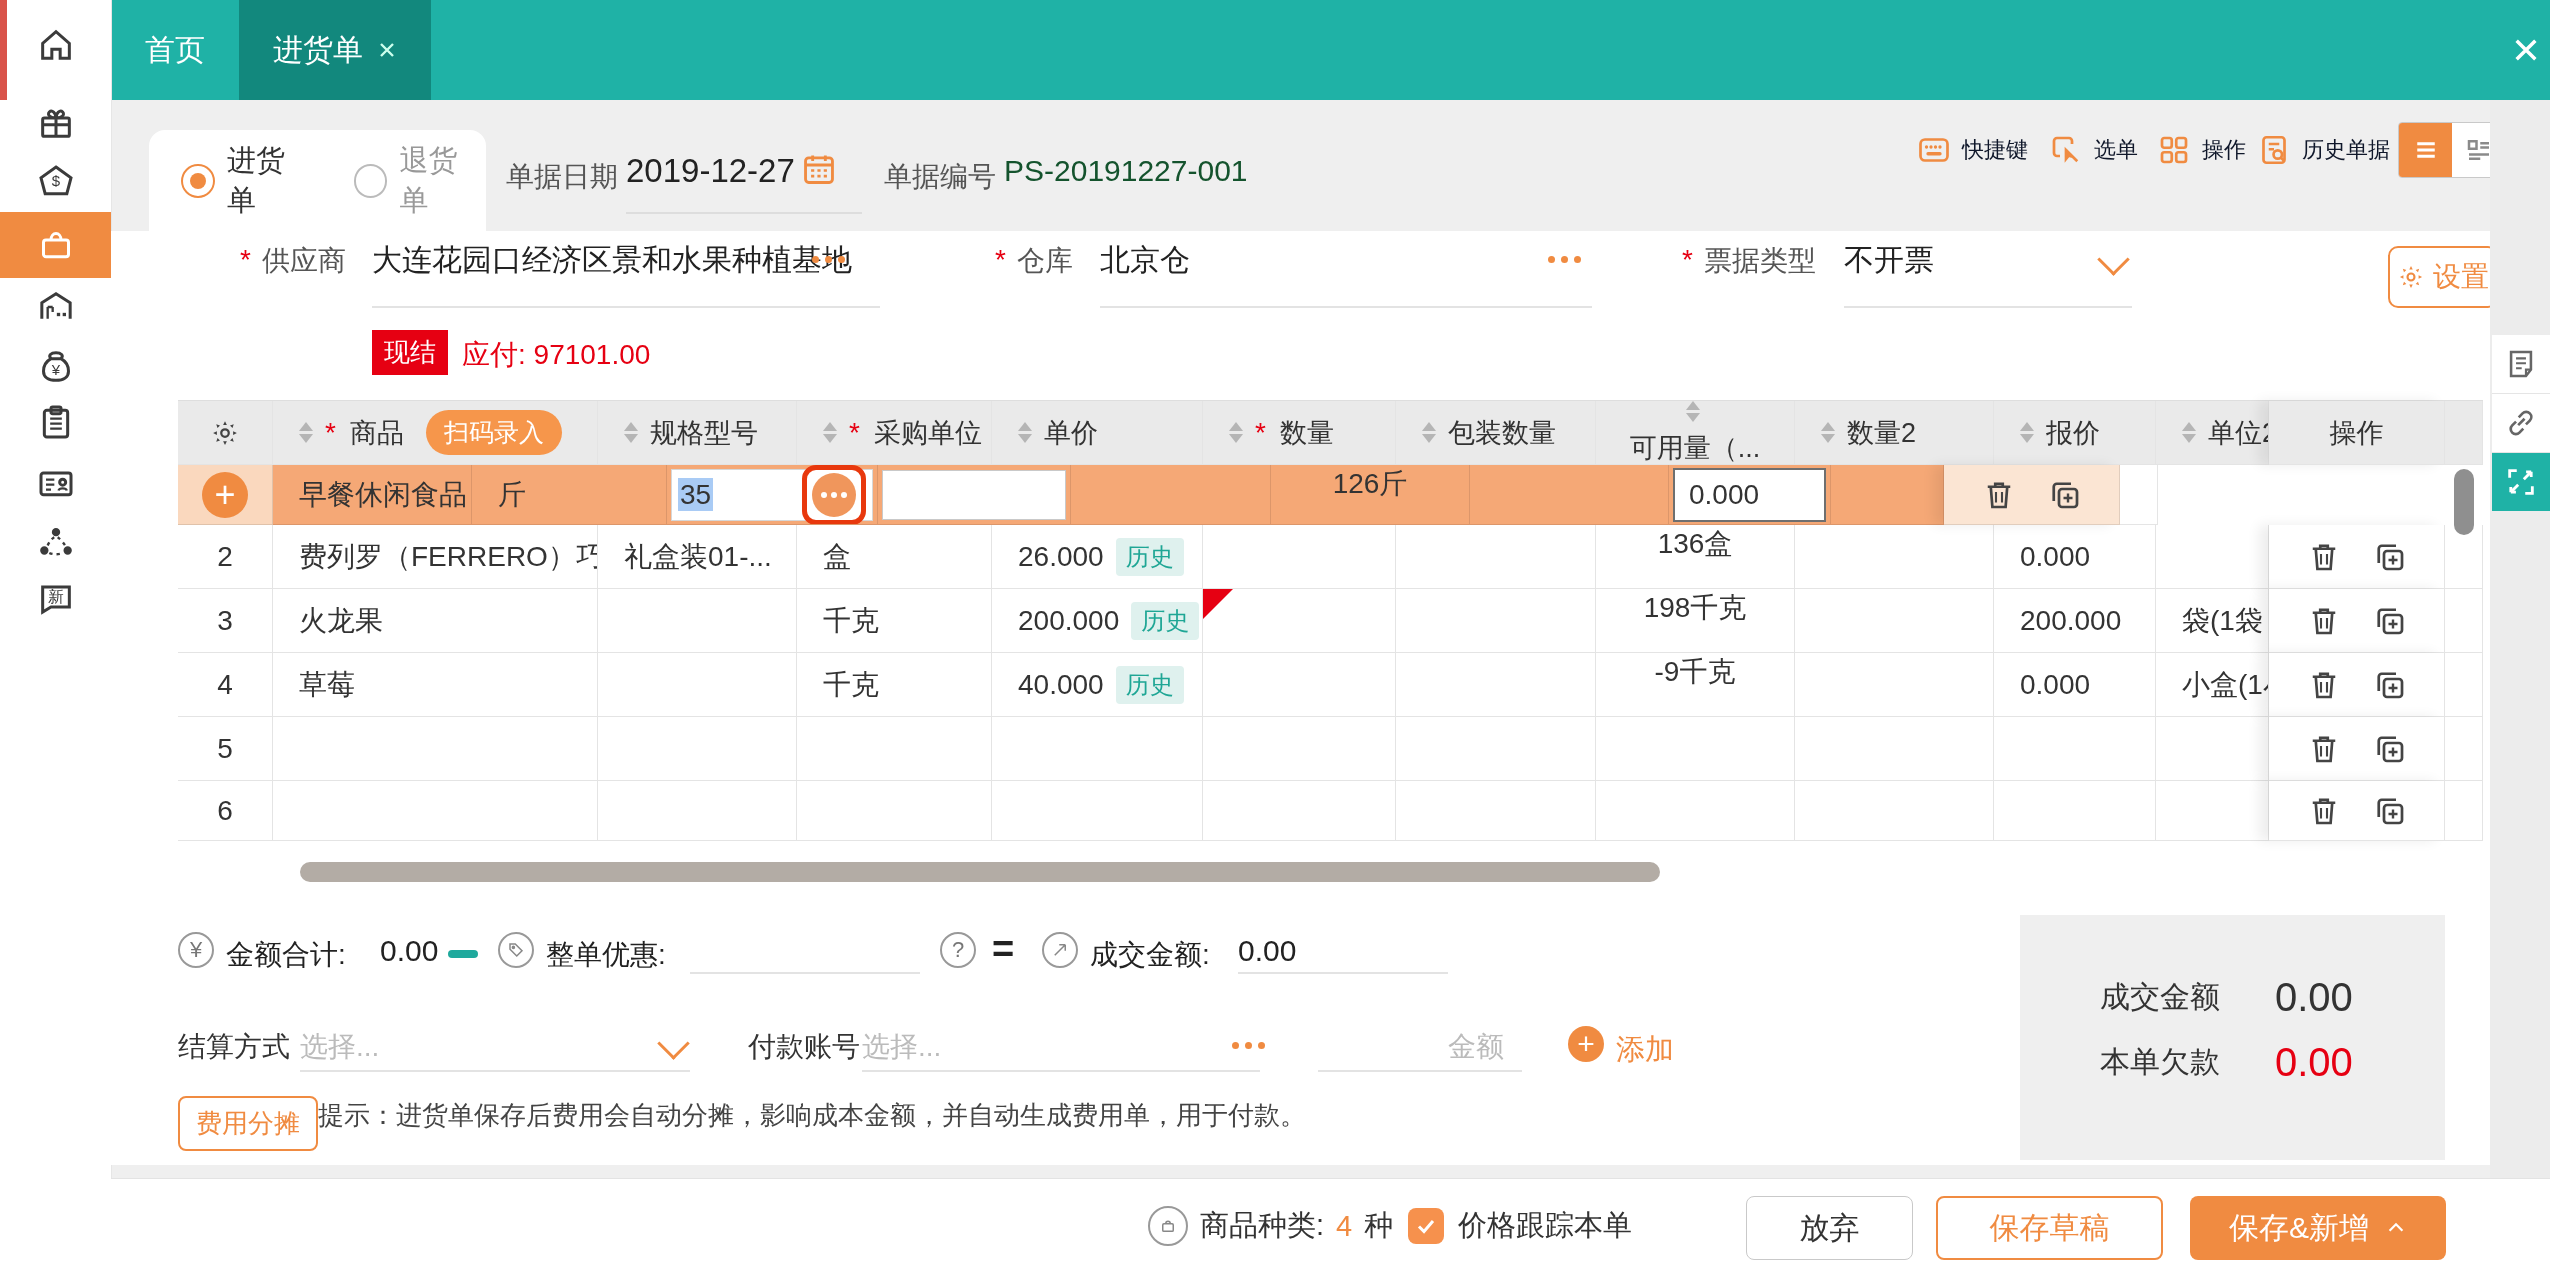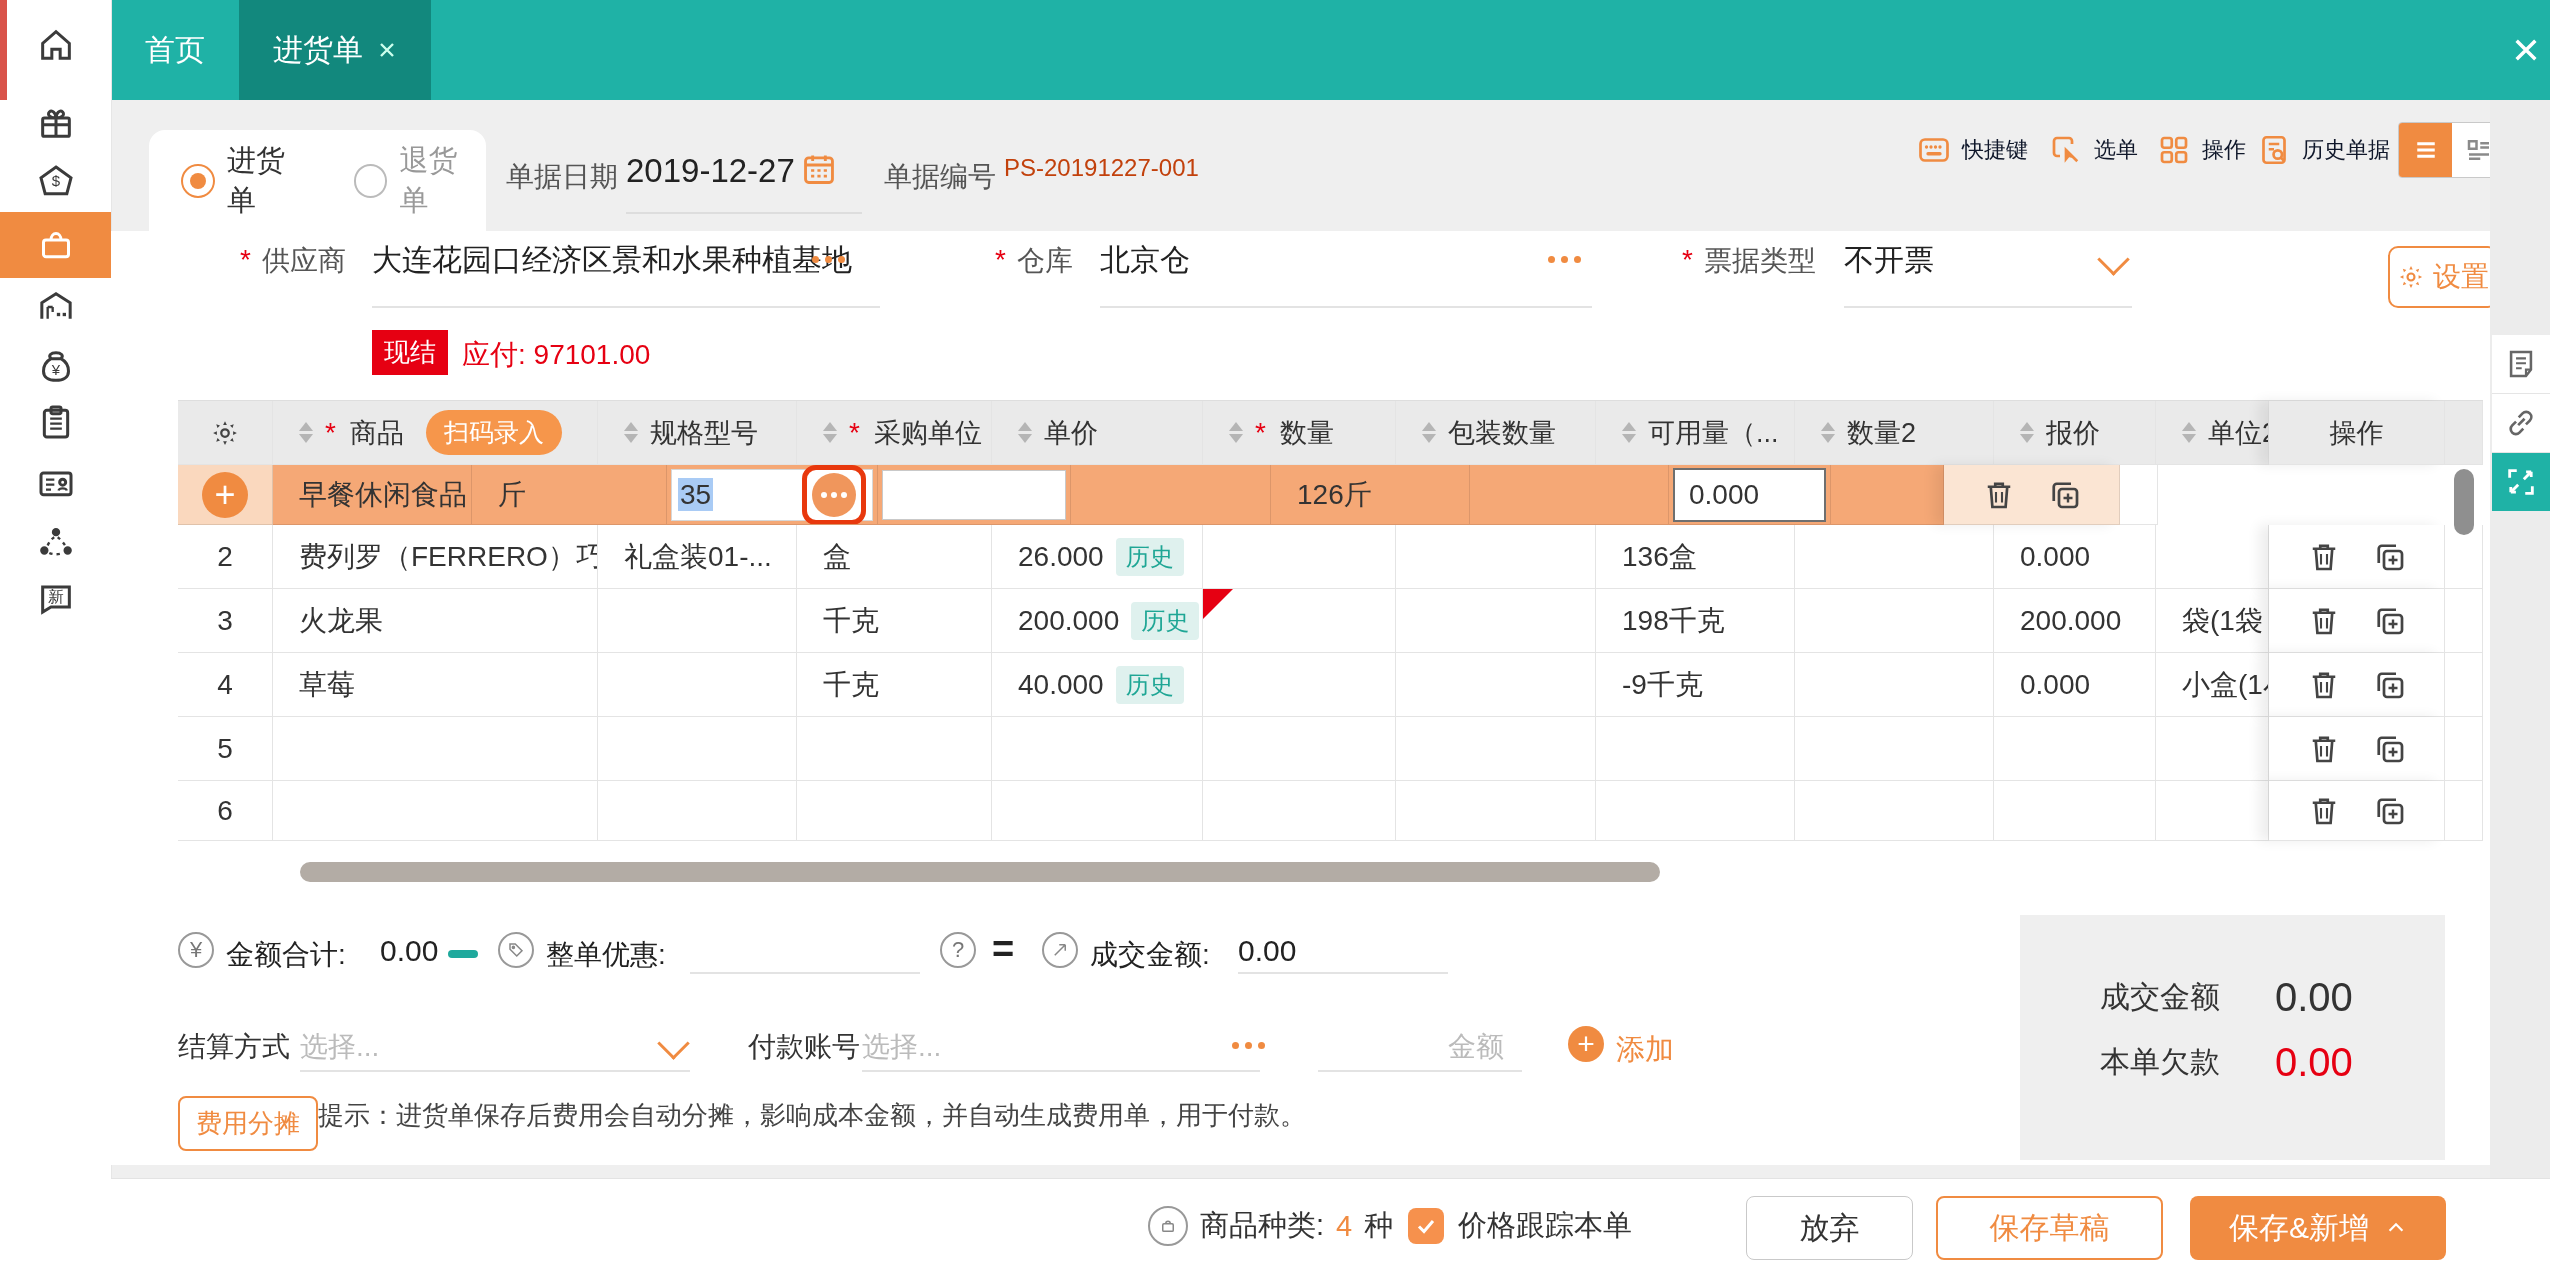--- a/index.html
+++ b/index.html
@@ -44,21 +44,21 @@
   .payable{color:#E60012;font-size:28px;}
   .setbtn{border:2px solid #F08B41;border-radius:10px;color:#F08B41;font-size:28px;
           display:flex;align-items:center;justify-content:center;gap:8px;}
   
   .tbl{left:178px;top:400px;width:2305px;border-top:1px solid #dedede;}
   .trow{display:flex;}
   .cell{box-sizing:border-box;border-right:1px solid #e4e4e4;border-bottom:1px solid #e4e4e4;
         display:flex;align-items:center;padding:0 26px;font-size:28px;color:#333;overflow:hidden;white-space:nowrap;}
   .cw0{width:95px;justify-content:center;padding:0;}
   .cw1{width:325px;}.cw2{width:199px;}.cw3{width:195px;}.cw4{width:211px;}.cw5{width:193px;}
-  .cw6{width:200px;}.cw7{width:199px;}.cw8{width:199px;}.cw9{width:162px;}.cw10{width:113px;}
+  .cw6{width:200px;}.cw7{width:199px;flex-direction:column;}.cw8{width:199px;}.cw9{width:162px;}.cw10{width:113px;}
   .cw11{width:176px;justify-content:center;gap:30px;position:relative;z-index:3;box-shadow:-10px 0 12px rgba(0,0,0,.07);background:#fff;}
   .cw12{width:38px;padding:0;background:#fff;}
   .h64{height:64px;}.h60{height:60px;}.h58{height:58px;}
   .thead .cell{background:#EAEAEA;color:#333;font-size:27px;gap:8px;}
   .sort{display:inline-flex;flex-direction:column;gap:3px;margin-right:4px;}
   .sort i{width:0;height:0;border-left:7px solid transparent;border-right:7px solid transparent;}
   .sort .up{border-bottom:9px solid #b5b5b5;}
   .sort .dn{border-top:9px solid #b5b5b5;}
   .scanpill{margin-left:14px;background:#F6964B;color:#fff;font-size:25px;padding:6px 18px;border-radius:24px;}
   .rowact .cell{background:#F5A876;border-color:rgba(0,0,0,.10);}
@@ -219,21 +219,21 @@
   <span class="abs" style="left:626px;top:152px;font-size:33px;color:#222;">2019-12-27</span>
   <span class="abs" style="left:800px;top:150px;">
     <svg width="38" height="38" viewBox="0 0 24 24" fill="none" stroke="#F08B41" stroke-width="1.8">
         <rect x="3.5" y="5" width="17" height="15.5" rx="2"></rect>
         <path d="M8 3.5 V7 M16 3.5 V7 M3.5 9.5 H20.5"></path>
         <path d="M7 13 H9 M11 13 H13 M15 13 H17 M7 16.5 H9 M11 16.5 H13 M15 16.5 H17" stroke-width="1.6"></path>
       </svg>
   </span>
   <div class="abs fieldline" style="left:626px;top:212px;width:236px;"></div>
   <span class="abs docbar-label" style="left:884px;top:158px;">单据编号</span>
-  <span class="abs" style="left:1004px;top:154px;font-size:24px;color:#c2410c;">PS-20191227-001</span>
+  <span class="abs" style="left:1004px;top:154px;font-size:30px;color:#14532d;">PS-20191227-001</span>
 
   <div class="abs tool" style="left:1916px;top:132px;">
     <svg viewBox="0 0 24 24" fill="none" stroke="#F08B41" stroke-width="1.8">
         <rect x="3" y="5" width="18" height="14" rx="3"></rect>
         <path d="M7 10 H7.01 M10 10 H10.01 M13 10 H13.01 M16 10 H16.01 M8 14.5 H16" stroke-width="2.2" stroke-linecap="round"></path>
       </svg>
     <span>快捷键</span>
   </div>
   <div class="abs tool" style="left:2048px;top:132px;">
     <svg viewBox="0 0 24 24" fill="none" stroke="#F08B41" stroke-width="1.8">

